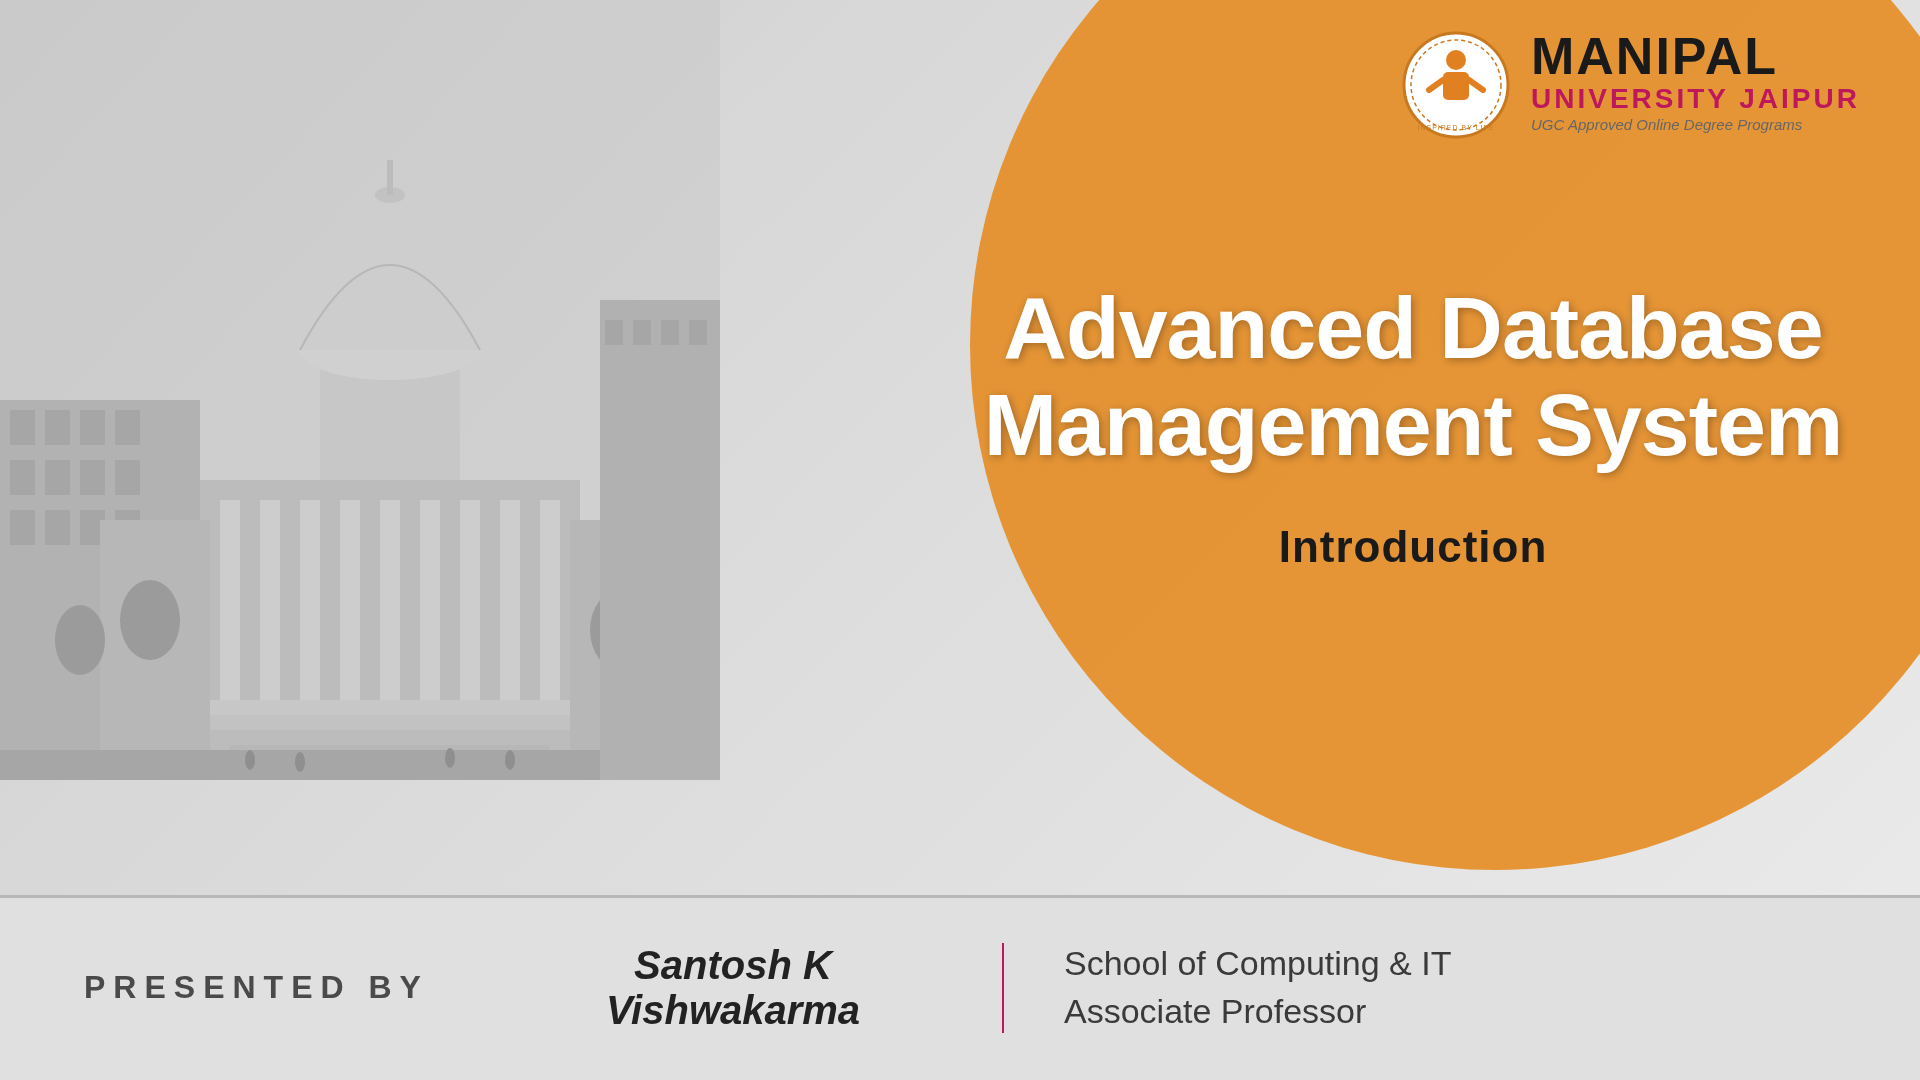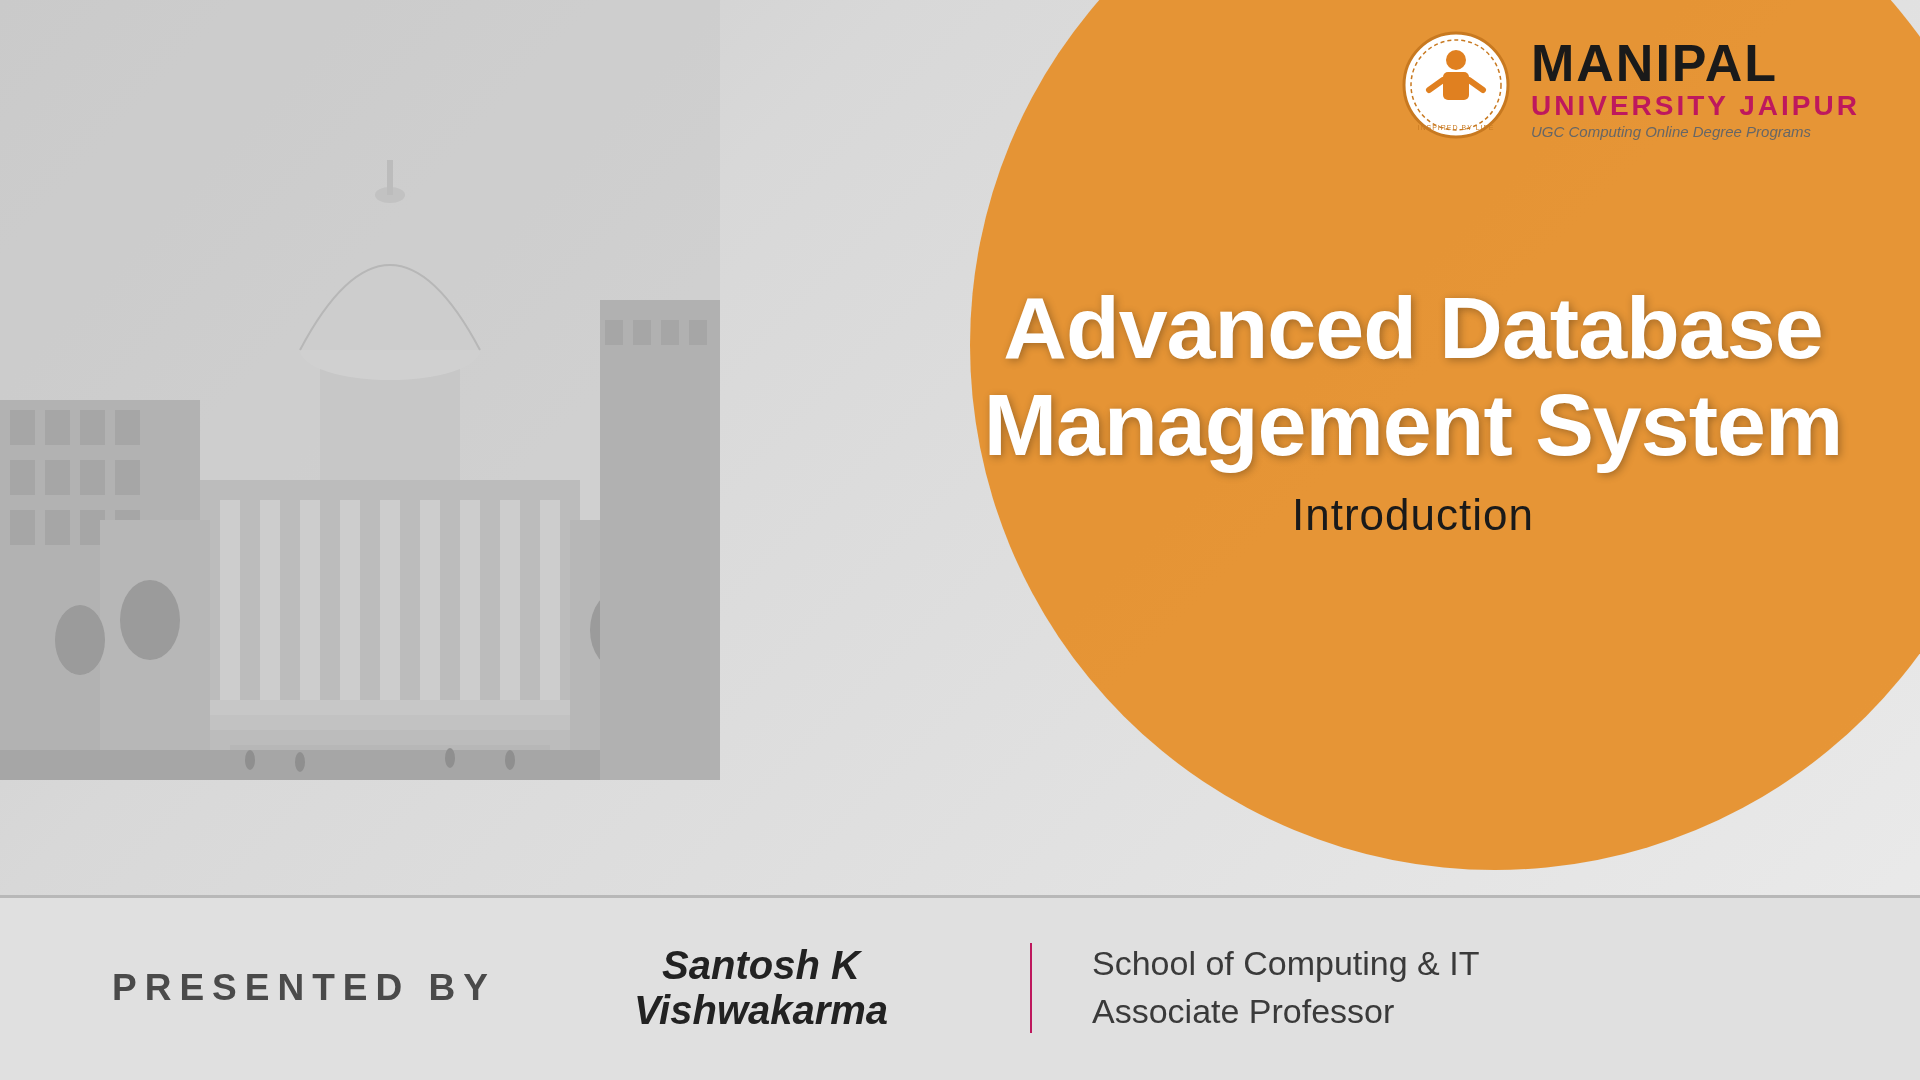--- a/index.html
+++ b/index.html
@@ -70,23 +70,23 @@
       font-size: 88px;
       font-weight: 900;
       color: #ffffff;
       line-height: 1.1;
       text-shadow: 2px 2px 8px rgba(0,0,0,0.3);
       letter-spacing: -1px;
     }
 
     .subtitle-text {
       font-size: 44px;
-      font-weight: 400;
+      font-weight: 700;
       color: #1a1a1a;
-      margin-top: 16px;
+      margin-top: 48px;
       letter-spacing: 1px;
     }
 
     
     .bottom-bar {
       position: absolute;
       bottom: 0;
       left: 0;
       right: 0;
       height: 185px;
@@ -99,26 +99,26 @@
     .bottom-divider {
       position: absolute;
       top: 0;
       left: 0;
       right: 0;
       height: 3px;
       background-color: #b8b8b8;
     }
 
     .presented-by-label {
-      font-size: 37px;
+      font-size: 32px;
       font-weight: 600;
       color: #4a4a4a;
       letter-spacing: 8px;
       text-transform: uppercase;
-      margin-left: 112px;
+      margin-left: 84px;
       flex-shrink: 0;
       width: 420px;
     }
 
     .presenter-name {
       font-size: 40px;
       font-style: italic;
       font-weight: 600;
       color: #222222;
       flex-shrink: 0;
@@ -139,21 +139,21 @@
       line-height: 1.4;
     }
 
     
     .logo-area {
       position: absolute;
       top: 30px;
       right: 60px;
       z-index: 20;
       display: flex;
-      align-items: flex-end;
+      align-items: flex-start;
       gap: 20px;
     }
 
     .logo-emblem {
       width: 110px;
       height: 110px;
     }
 
     .logo-text-area {
       display: flex;
@@ -289,21 +289,21 @@
 
     <line x1="42" y1="50" x2="28" y2="60" stroke="#e08020" stroke-width="6" stroke-linecap="round"></line>
     <line x1="68" y1="50" x2="82" y2="60" stroke="#e08020" stroke-width="6" stroke-linecap="round"></line>
 
     <text x="55" y="100" text-anchor="middle" font-size="7" fill="#c87920" letter-spacing="1">INSPIRED BY LIFE</text>
   </svg>
 
   <div class="logo-text-area">
     <div class="logo-main-text">MANIPAL</div>
     <div class="logo-sub-text">UNIVERSITY JAIPUR</div>
-    <div class="logo-tagline">UGC Computing Online Degree Programs</div>
+    <div class="logo-tagline">UGC Approved Online Degree Programs</div>
   </div>
 </div>
 
 <div class="bottom-bar">
   <div class="bottom-divider"></div>
   <div class="presented-by-label">PRESENTED BY</div>
   <div class="presenter-name">Santosh K Vishwakarma</div>
   <div class="presenter-details">
     <div class="presenter-title">School of Computing &amp; IT</div>
     <div class="presenter-title">Associate Professor</div>

